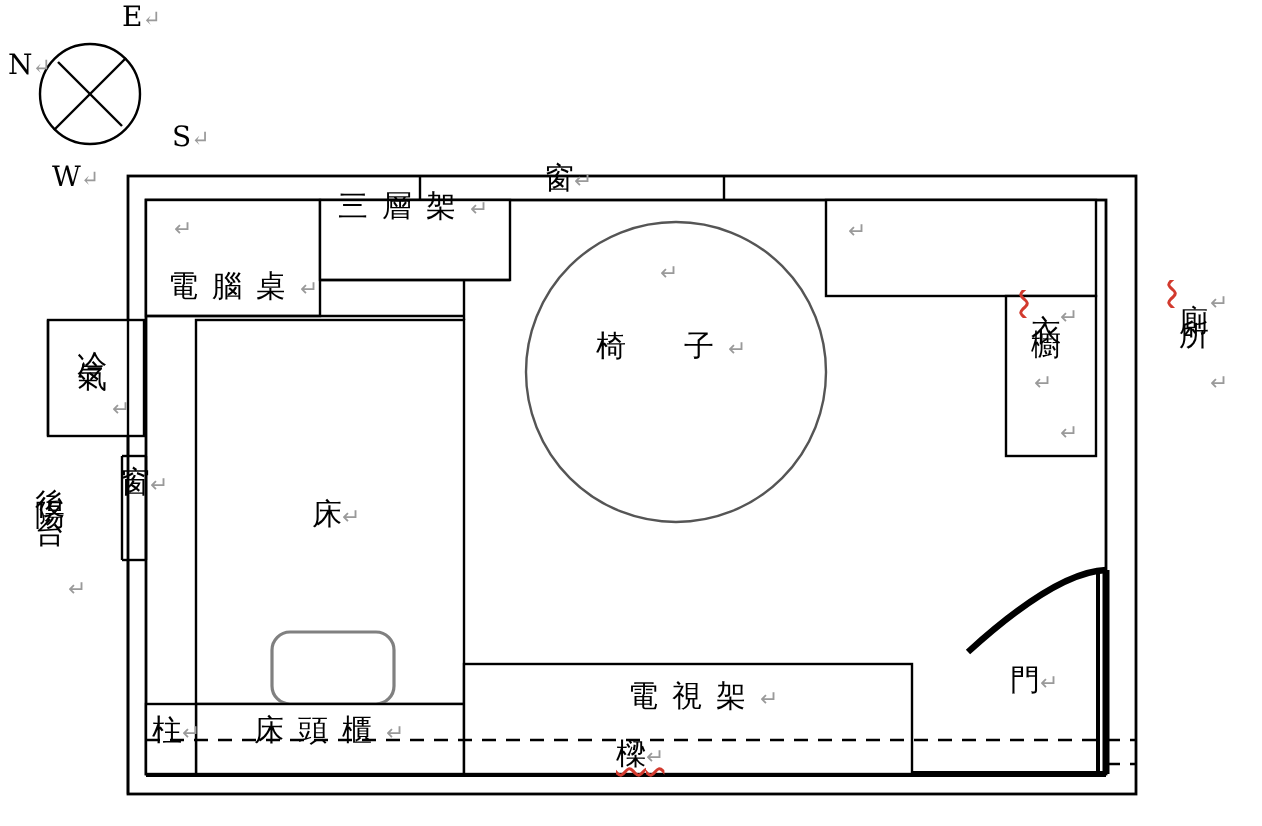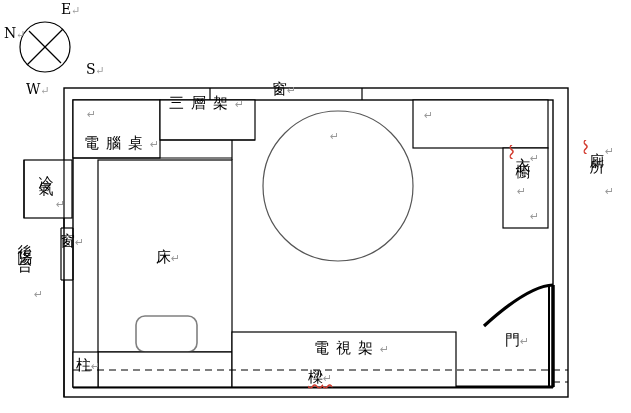--- a/index.html
+++ b/index.html
@@ -91,39 +91,41 @@
   <div class="lbl compass" style="left:86px;top:62px;"><span>S</span><span class="pilcrow">↵</span></div>
   <div class="lbl compass" style="left:26px;top:82px;"><span>W</span><span class="pilcrow">↵</span></div>
 
   <div class="lbl spaced" style="left:84px;top:120px;margin-top:16px;"><span>電腦桌</span><span class="pilcrow">↵</span></div>
   <div class="sub" style="left:87px;top:108px;">↵</div>
 
   <div class="lbl spaced" style="left:169px;top:96px;"><span>三層架</span><span class="pilcrow">↵</span></div>
 
   <div class="lbl" style="left:272px;top:82px;"><span>窗</span><span class="pilcrow">↵</span></div>
 
+  <div class="lbl spaced" style="left:298px;top:166px;"><span>椅　子</span><span class="pilcrow">↵</span></div>
   <div class="sub" style="left:330px;top:130px;">↵</div>
 
   <div class="sub" style="left:424px;top:109px;">↵</div>
 
   <div class="lbl vert uwave" style="left:515px;top:145px;height:84px;"><span>衣櫥</span></div>
   <div class="sub" style="left:530px;top:152px;">↵</div>
   <div class="sub" style="left:517px;top:185px;">↵</div>
   <div class="sub" style="left:530px;top:210px;">↵</div>
 
   <div class="lbl vert" style="left:38px;top:163px;height:56px;"><span>冷氣</span></div>
   <div class="sub" style="left:56px;top:198px;">↵</div>
 
   <div class="lbl vert" style="left:17px;top:232px;height:86px;"><span>後陽台</span></div>
   <div class="sub" style="left:34px;top:288px;">↵</div>
 
   <div class="lbl" style="left:60px;top:234px;"><span>窗</span><span class="pilcrow">↵</span></div>
 
   <div class="lbl" style="left:156px;top:250px;"><span>床</span><span class="pilcrow">↵</span></div>
 
+  <div class="lbl spaced" style="left:127px;top:358px;"><span>床頭櫃</span><span class="pilcrow">↵</span></div>
 
   <div class="lbl spaced" style="left:314px;top:341px;text-align:center;"><span>電視架</span><span class="pilcrow">↵</span></div>
 
   <div class="lbl" style="left:76px;top:358px;"><span>柱</span><span class="pilcrow">↵</span></div>
 
   <div class="lbl uwave" style="left:308px;top:370px;"><span>樑</span><span class="pilcrow">↵</span></div>
 
   <div class="lbl" style="left:505px;top:333px;"><span>門</span><span class="pilcrow">↵</span></div>
 
   <div class="lbl vert uwave" style="left:589px;top:140px;height:80px;"><span>廁所</span></div>

